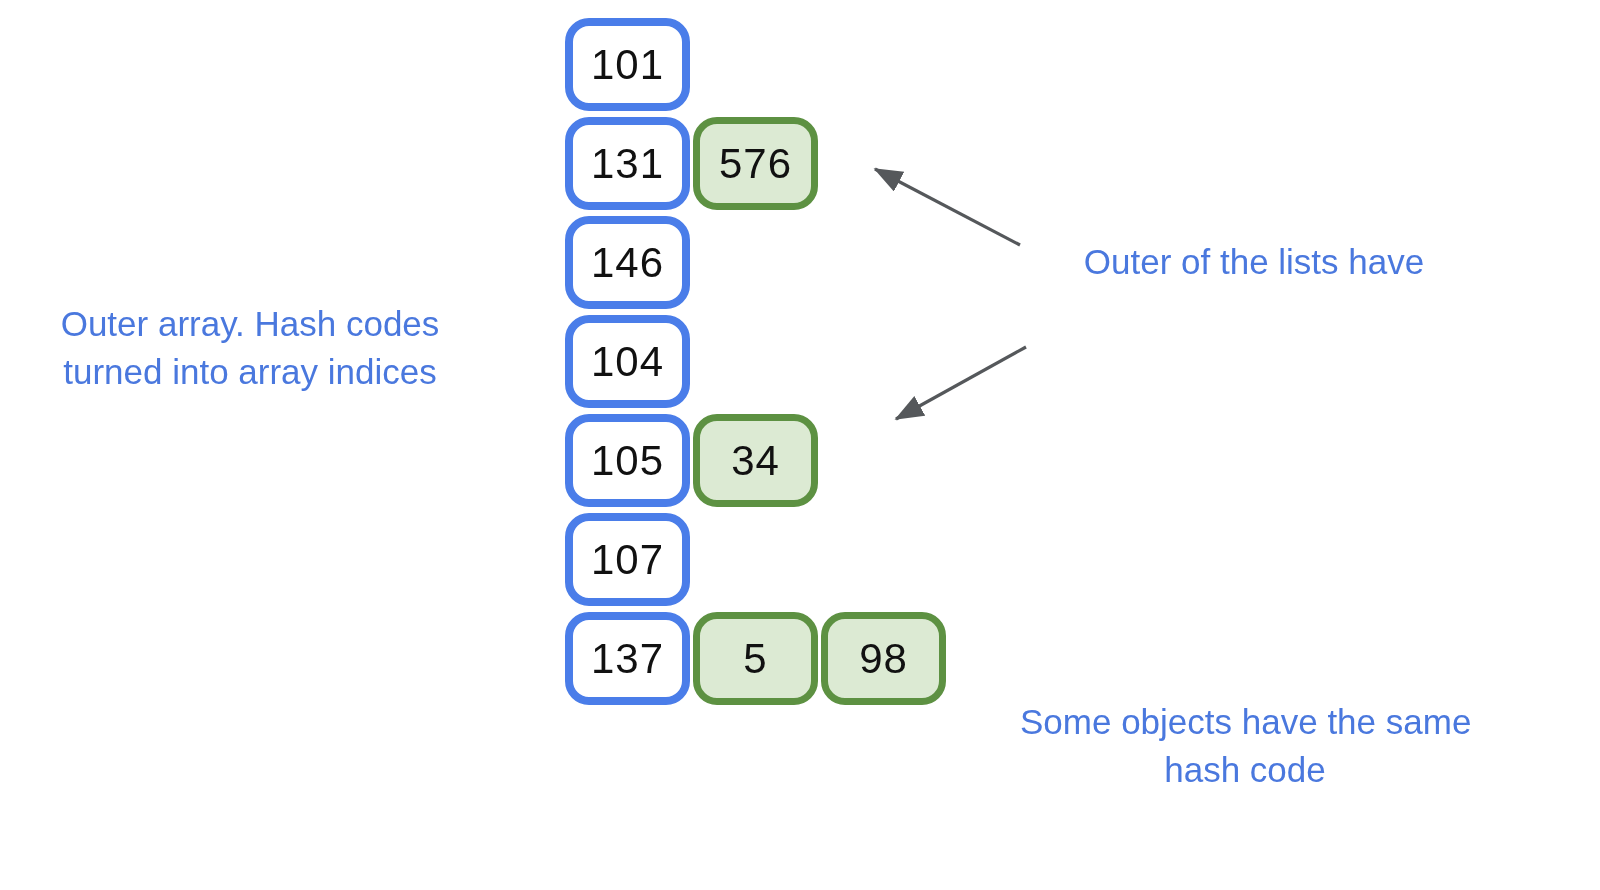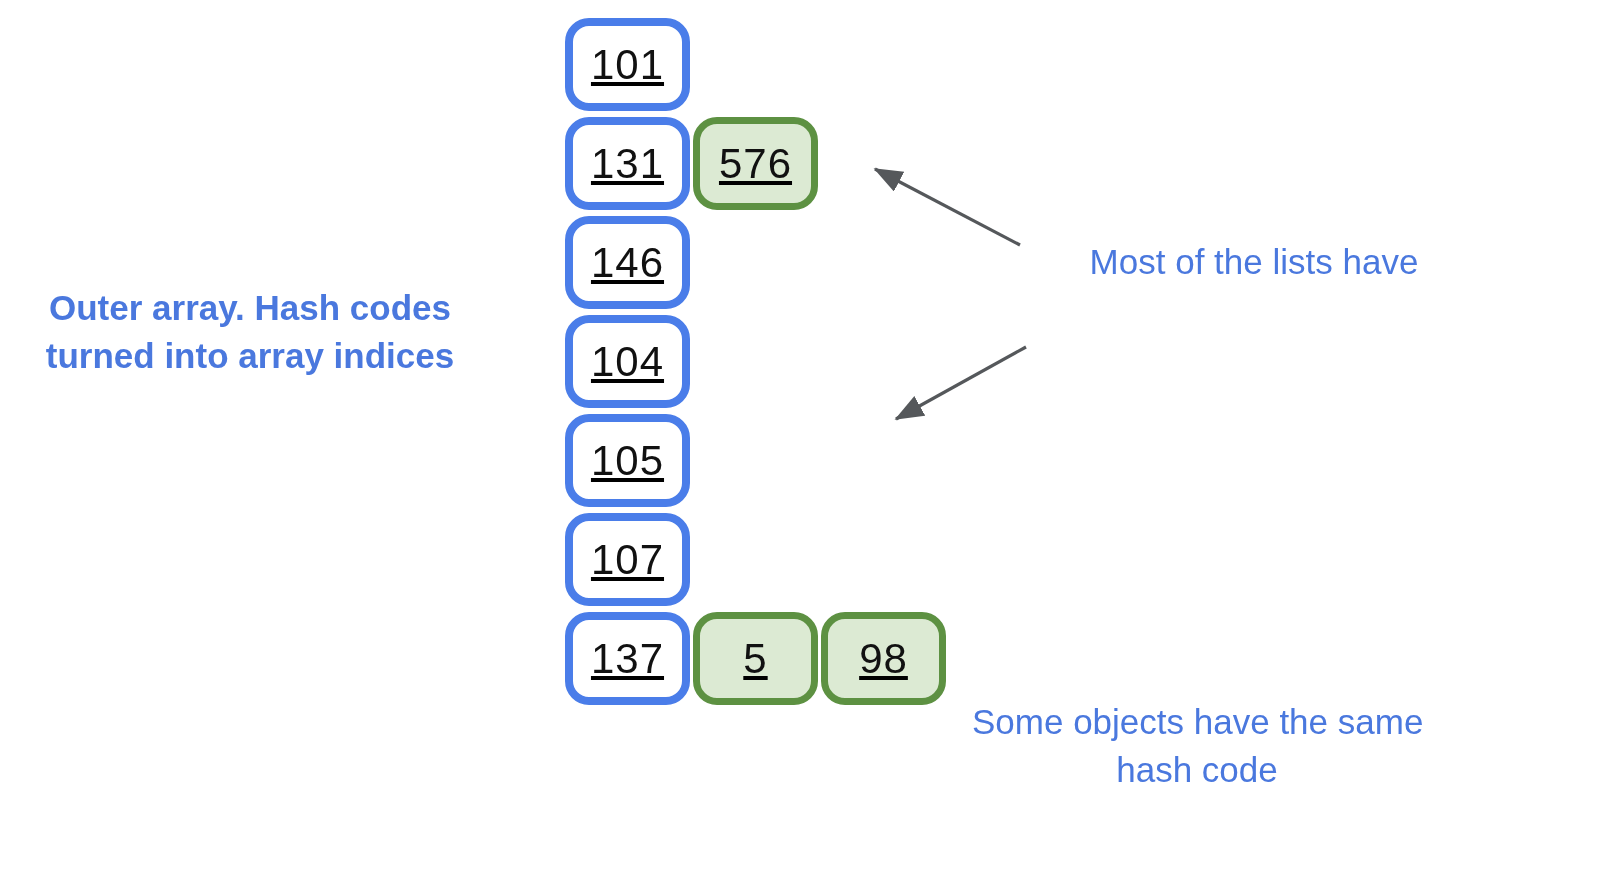--- a/index.html
+++ b/index.html
@@ -18,42 +18,42 @@
     font-family: "Liberation Sans", sans-serif;
     overflow: hidden;
   }
   .canvas { position: relative; width: 1600px; height: 890px; }
 
   
   .array-col {
     position: absolute; left: 565px; top: 18px;
     display: flex; flex-direction: column; gap: 6px;
   }
-  .bucket-row { display: flex; flex-direction: row; gap: 3px; height: 93px; text-decoration: underline; }
+  .bucket-row { display: flex; flex-direction: row; gap: 3px; height: 93px; }
   .cell {
     width: 125px; height: 93px;
     border-radius: 24px;
     display: flex; align-items: center; justify-content: center;
     font-size: 42px; font-weight: 500; color: var(--number-text);
     letter-spacing: 1px;
     flex: 0 0 auto;
   }
   .index-box { background: #ffffff; border: 8px solid var(--blue-border); }
   .value-box { background: var(--green-fill); border: 7px solid var(--green-border); }
 
   
   .caption {
     position: absolute;
     color: var(--blue-text);
     font-size: 35px; line-height: 48px;
     text-align: center; white-space: nowrap;
   }
-  .caption-left   { left: 25px;   top: 284px; width: 450px; font-weight: bold; }
+  .caption-left   { left: 25px;   top: 300px; width: 450px; }
   .caption-lists  { left: 1029px; top: 238px; width: 450px; }
-  .caption-collision { left: 972px; top: 698px; width: 450px; }
+  .caption-collision { left: 1020px; top: 698px; width: 450px; }
 
   
   svg.arrows {
     position: absolute; left: 0; top: 0;
     width: 1600px; height: 890px;
     pointer-events: none;
   }
   svg.arrows line { stroke: var(--arrow); stroke-width: 3.2px; }
   svg.arrows .head { fill: var(--arrow); }
 </style>
@@ -93,20 +93,23 @@
     <div class="bucket-row">
       <div class="cell index-box">
         <span>104</span>
       </div>
     </div>
 
     <div class="bucket-row">
       <div class="cell index-box">
         <span>105</span>
       </div>
+      <div class="cell value-box">
+        <span>34</span>
+      </div>
     </div>
 
 
     <div class="bucket-row">
       <div class="cell index-box">
         <span>107</span>
       </div>
     </div>
 
     <div class="bucket-row">
@@ -127,21 +130,21 @@
     <defs>
       <marker id="ah" markerWidth="12" markerHeight="9" refX="8.5" refY="3.5" orient="auto" markerUnits="strokeWidth">
         <path class="head" d="M0,0 L9,3.5 L0,7 Z"></path>
       </marker>
     </defs>
     <line x1="1020" y1="245" x2="875" y2="169" marker-end="url(#ah)"></line>
     <line x1="1026" y1="347" x2="896" y2="419" marker-end="url(#ah)"></line>
   </svg>
 
   <div class="caption caption-lists">
-    <div>Most of the lists have</div>
+    <div>Outer of the lists have</div>
   </div>
 
   <div class="caption caption-collision">
     <div>Some objects have the same</div>
     <div>hash code</div>
   </div>
 
 </div>
 
 </body></html>

